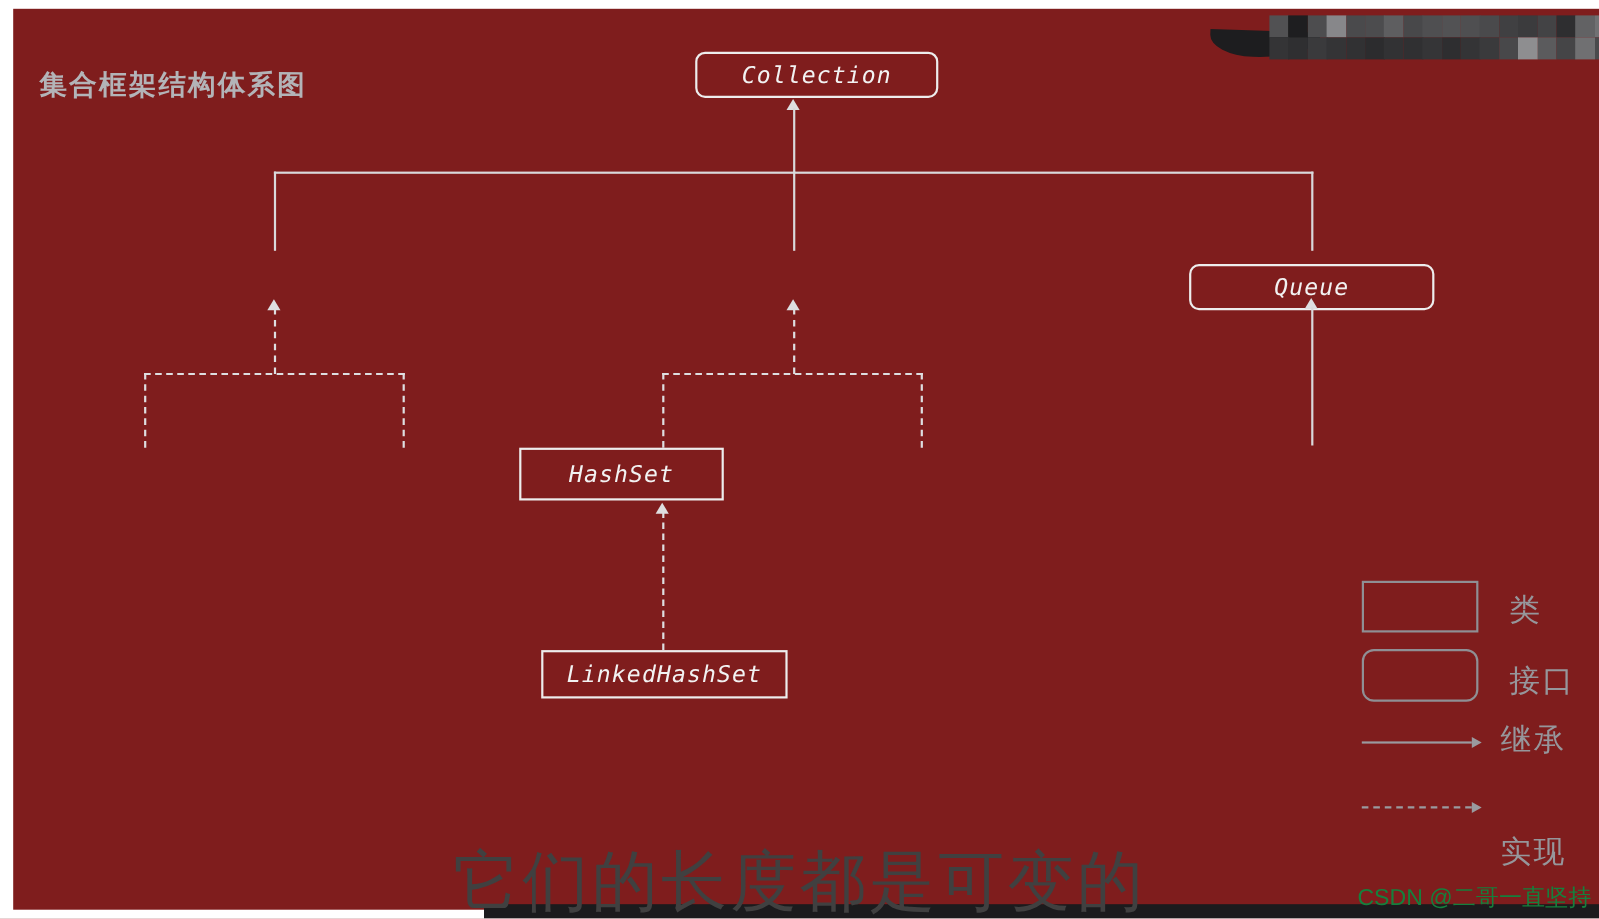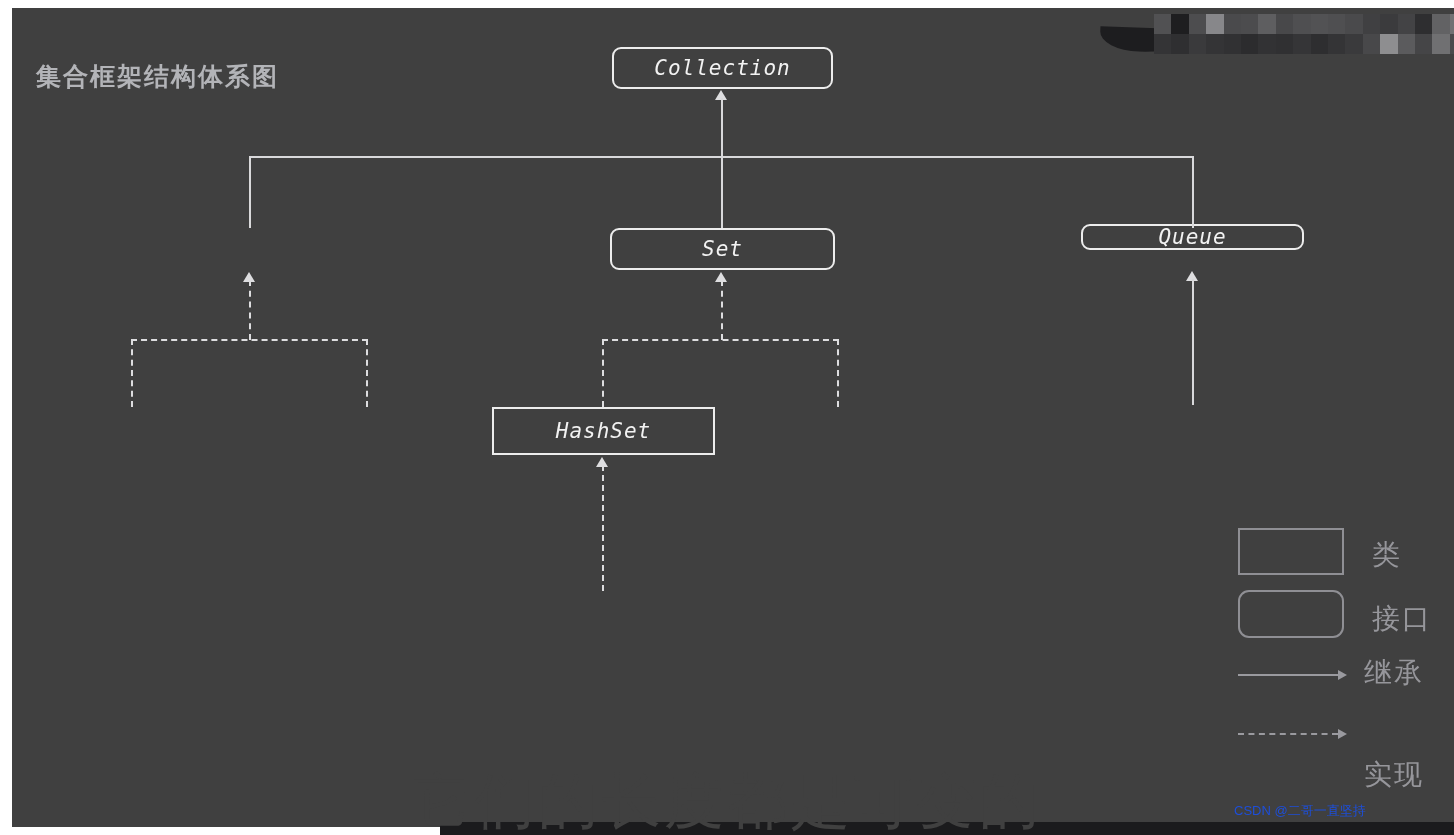--- a/index.html
+++ b/index.html
@@ -1,19 +1,19 @@
 <!DOCTYPE html>
 <html><head>
 <meta charset="utf-8">
 <style>
   * { margin:0; padding:0; box-sizing:border-box; }
   html,body { width:1454px; height:835px; background:#ffffff; overflow:hidden;
               font-family:"Liberation Sans", sans-serif; }
   .page { position:relative; width:1454px; height:835px; background:#ffffff; }
-  .canvas { position:absolute; left:12px; top:8px; right:0; bottom:8px; background:#404040; }
+  .canvas { position:absolute; left:12px; top:8px; right:0; bottom:8px; background:#7f1d1d; }
   .bottom-bar { position:absolute; left:440px; top:822px; right:0; height:13px; background:#1b1b1d; }
 
   .title { position:absolute; left:24px; top:52px; font-size:25px; font-weight:bold;
            letter-spacing:2px; color:#b3b4b8; }
 
   .node { position:absolute; border:2px solid #ededed; display:flex; align-items:center;
           justify-content:center; color:#f2f2f2; font-family:"DejaVu Sans Mono", monospace;
           font-style:italic; font-weight:500; font-size:21px; letter-spacing:1px; }
   .iface { border-radius:9px; }
   .cls { border-radius:0; }
@@ -30,21 +30,21 @@
             border-top:5px solid transparent; border-bottom:5px solid transparent;
             border-left:9px solid #9a9a9f; }
 
   .lg-box { position:absolute; border:2px solid #8f8f94; background:transparent; }
   .lg-label { position:absolute; font-size:28px; color:#96969b; letter-spacing:2px; }
   .lg-line { position:absolute; height:0; border-top:2px solid #9a9a9f; }
   .lg-dline { position:absolute; height:0; border-top:2px dashed #9a9a9f; }
 
   .caption { position:absolute; left:0; width:1454px; top:762px; text-align:center;
              font-size:60px; color:#404040; letter-spacing:3px; z-index:5; }
-  .watermark { position:absolute; left:1234px; top:802px; font-size:13px; color:#1d4ed8; z-index:6; }
+  .watermark { position:absolute; left:1234px; top:802px; font-size:21px; color:#15803d; z-index:6; }
 
   .mosaic { position:absolute; left:0; top:0; width:1454px; height:60px; }
   .swoosh { position:absolute; left:1088px; top:20px; width:100px; height:24px;
             background:#1d1d1f; border-radius:0 0 70% 45% / 0 0 100% 90%;
             transform:rotate(2deg); }
 </style>
 </head>
 <body>
 
 <div class="page">
@@ -85,33 +85,33 @@
         <div style="position: absolute; left: 1350.8px; top: 26px; width: 17.9px; height: 20px; background: rgb(72, 72, 74);"></div>
         <div style="position: absolute; left: 1368.2px; top: 26px; width: 17.9px; height: 20px; background: rgb(142, 142, 144);"></div>
         <div style="position: absolute; left: 1385.6px; top: 26px; width: 17.9px; height: 20px; background: rgb(91, 91, 93);"></div>
         <div style="position: absolute; left: 1403px; top: 26px; width: 17.9px; height: 20px; background: rgb(69, 69, 71);"></div>
         <div style="position: absolute; left: 1420.4px; top: 26px; width: 17.9px; height: 20px; background: rgb(112, 112, 114);"></div>
         <div style="position: absolute; left: 1437.8px; top: 26px; width: 17.9px; height: 20px; background: rgb(74, 74, 76);"></div>
       </div>
 
     <div class="title">集合框架结构体系图</div>
 
-    <div class="node iface" style="left:600px;top:39px;width:221px;height:42px">
+    <div class="node iface" style="left:620px;top:39px;width:221px;height:42px">
       <span>Collection</span>
     </div>
 
-    <div class="node iface" style="left:598px;top:220px;width:225px;height:42px">
-      <span>Set</span>
-    </div>
-    <div class="node iface" style="left:1069px;top:216px;width:223px;height:26px">
+    <div class="node iface" style="left:1069px;top:232px;width:223px;height:42px">
       <span>Queue</span>
     </div>
 
-    <div class="node cls" style="left:480px;top:399px;width:223px;height:48px">
+    <div class="node cls" style="left:460px;top:399px;width:186px;height:48px">
       <span>HashSet</span>
+    </div>
+    <div class="node cls" style="left:480px;top:583px;width:224px;height:44px">
+      <span>LinkedHashSet</span>
     </div>
 
     <div class="tri-up" style="left:703px;top:82px"></div>
     <div class="line-v" style="left:709px;top:90px;height:59px"></div>
     <div class="line-h" style="left:237px;top:148px;width:945px"></div>
     <div class="line-v" style="left:237px;top:148px;height:72px"></div>
     <div class="line-v" style="left:709px;top:148px;height:72px"></div>
     <div class="line-v" style="left:1180px;top:148px;height:72px"></div>
 
     <div class="tri-up" style="left:1174px;top:263px"></div>

